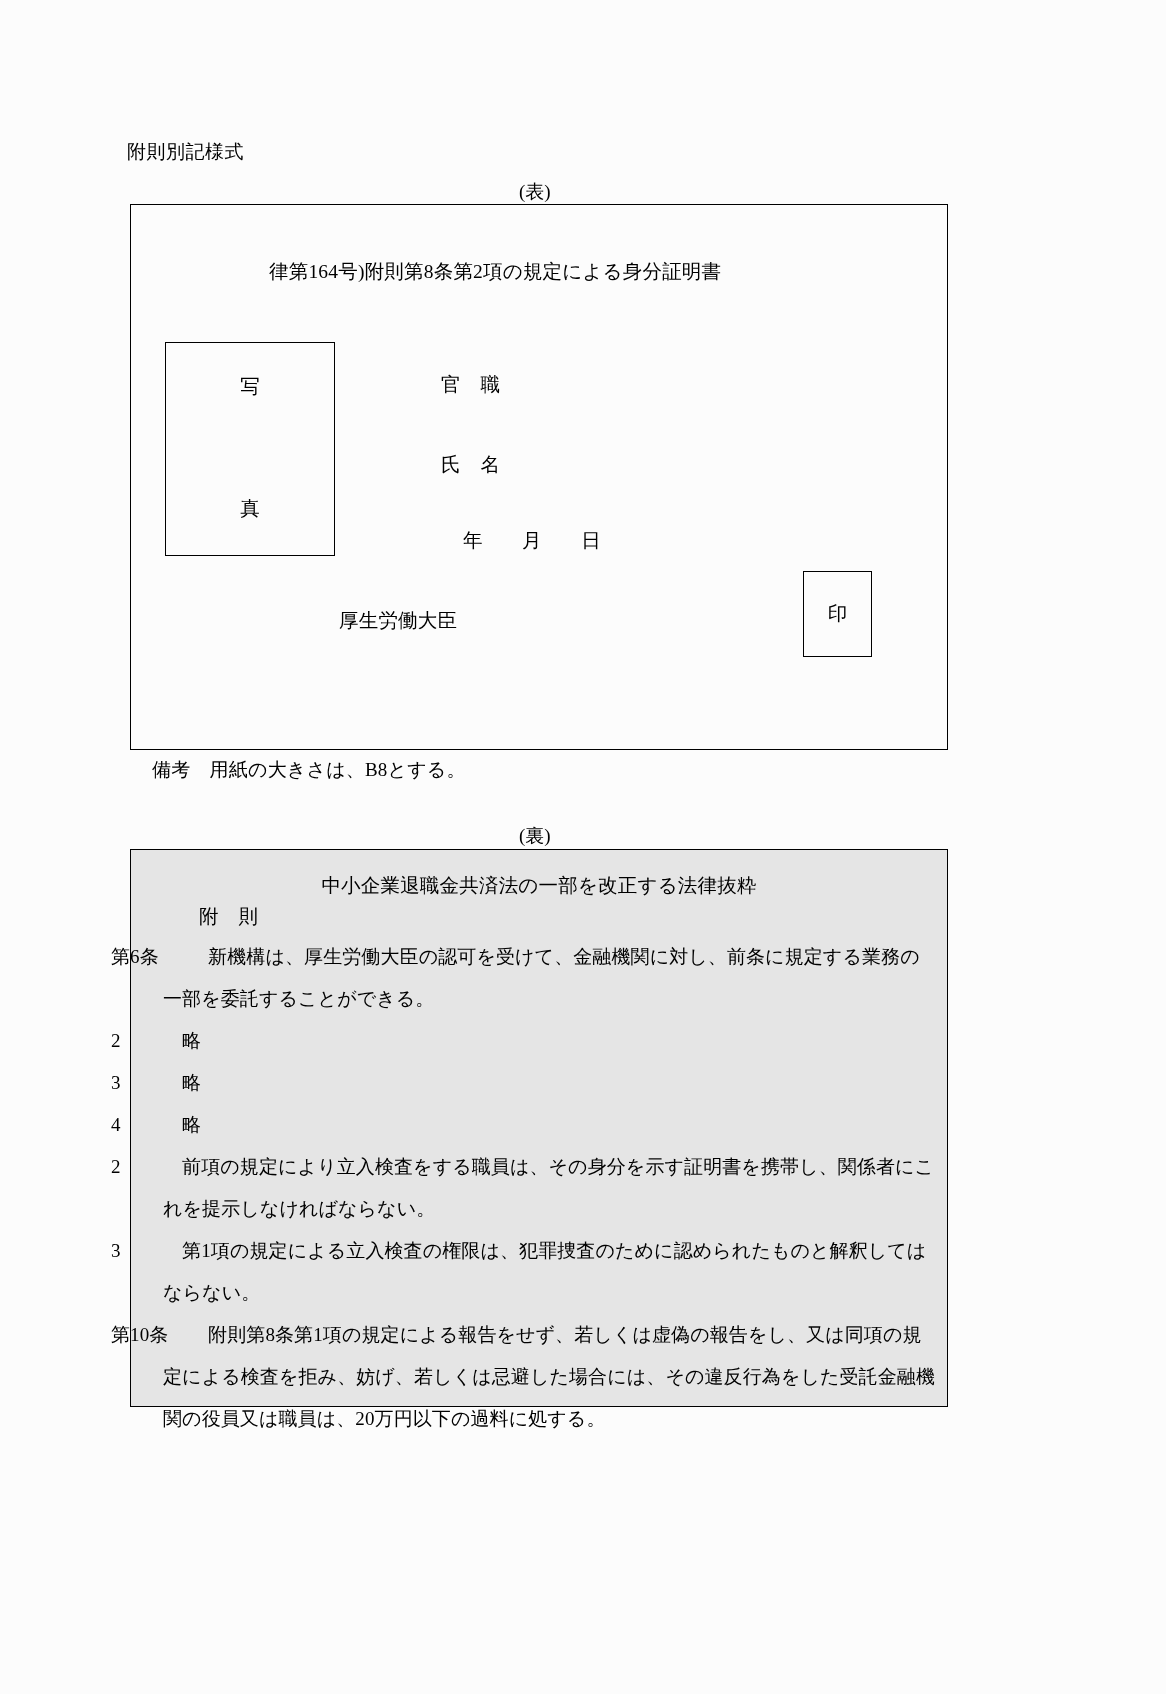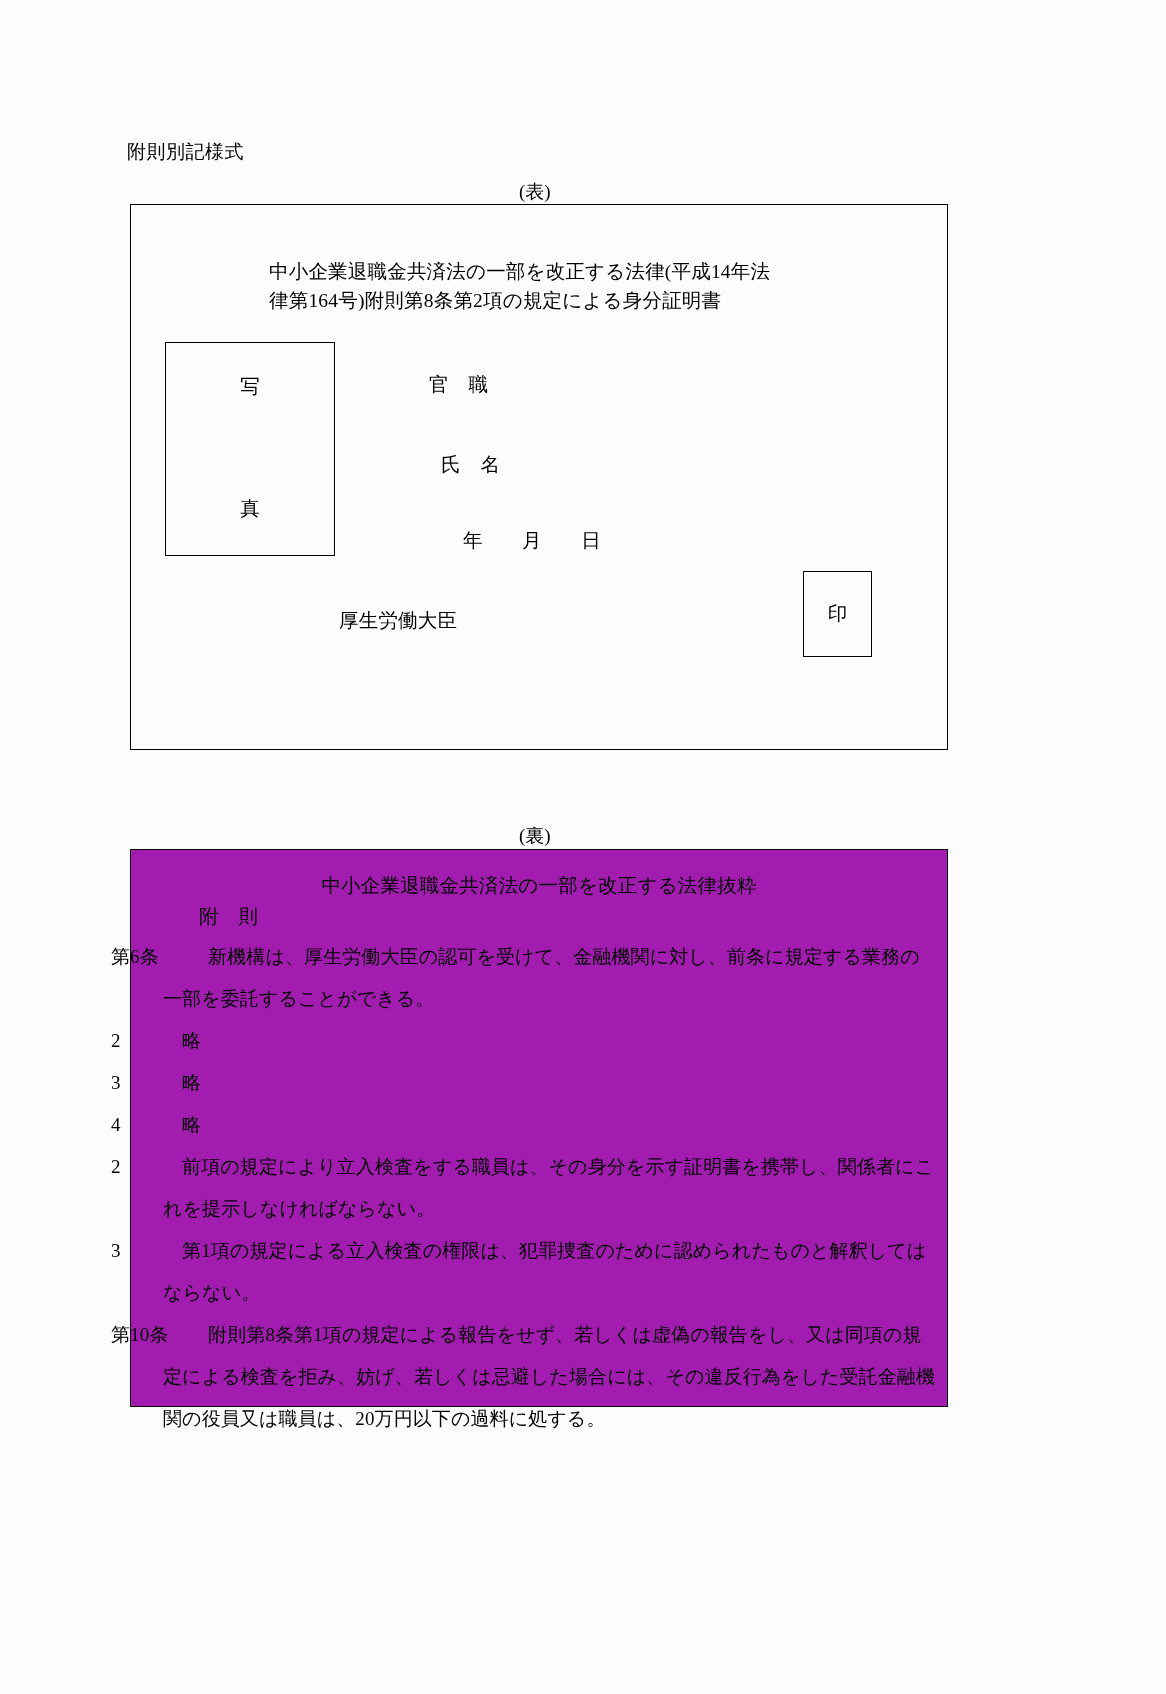--- a/index.html
+++ b/index.html
@@ -85,21 +85,21 @@
   }
   .photo-box .ph-char.a { top: 30px; }
   .photo-box .ph-char.b { top: 152px; }
 
   .field-row {
     position: absolute;
     font-size: 19.5px;
     white-space: nowrap;
     letter-spacing: 0.2px;
   }
-  .field-kan  { left: 298px; top: 166px; }
+  .field-kan  { left: 310px; top: 166px; }
   .field-name { left: 310px; top: 246px; }
   .field-date { left: 332px; top: 322px; }
 
   .minister {
     position: absolute;
     left: 208px;
     top: 402px;
     font-size: 19.5px;
     white-space: nowrap;
     letter-spacing: 0.2px;
@@ -136,21 +136,21 @@
 
   
   .card-back {
     position: absolute;
     left: 130px;
     top: 849px;
     width: 818px;
     height: 558px;
     border: 1.6px solid #000;
     box-sizing: border-box;
-    background: #a21caf;
+    background: #e5e5e5;
     padding: 0;
   }
 
   .back-title {
     position: absolute;
     left: 0;
     top: 22px;
     width: 100%;
     text-align: center;
     font-size: 19.5px;
@@ -196,21 +196,20 @@
 
 <div class="page">
 
   <div class="form-code">附則別記様式</div>
 
   <div class="side-label front">(表)</div>
 
   <div class="card-front">
 
     <div class="cert-title">
-      <span class="line">中小企業退職金共済法の一部を改正する法律(平成14年法</span>
       <span class="line">律第164号)附則第8条第2項の規定による身分証明書</span>
     </div>
 
     <div class="photo-box">
       <span class="ph-char a">写</span>
       <span class="ph-char b">真</span>
     </div>
 
     <div class="field-row field-kan">官　職</div>
 
@@ -219,20 +218,21 @@
     <div class="field-row field-date">年　　月　　日</div>
 
     <div class="minister">厚生労働大臣</div>
 
     <div class="seal-box">
       <span class="seal-char">印</span>
     </div>
 
   </div>
 
+  <div class="remark">備考　用紙の大きさは、B8とする。</div>
 
   <div class="side-label back">(裏)</div>
 
   <div class="card-back">
 
     <div class="back-title">中小企業退職金共済法の一部を改正する法律抜粋</div>
 
     <div class="supp-heading">附　則</div>
 
     <div class="body-block" id="provisions-block">

